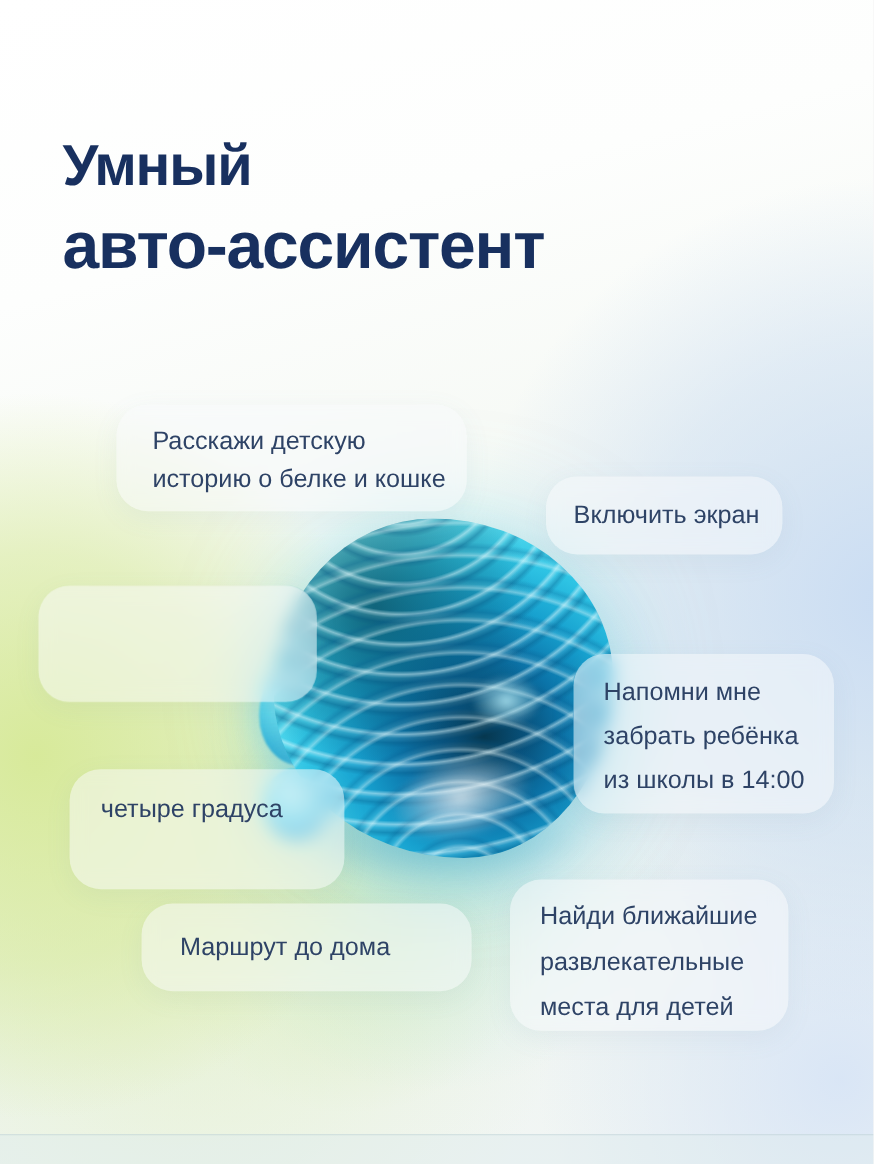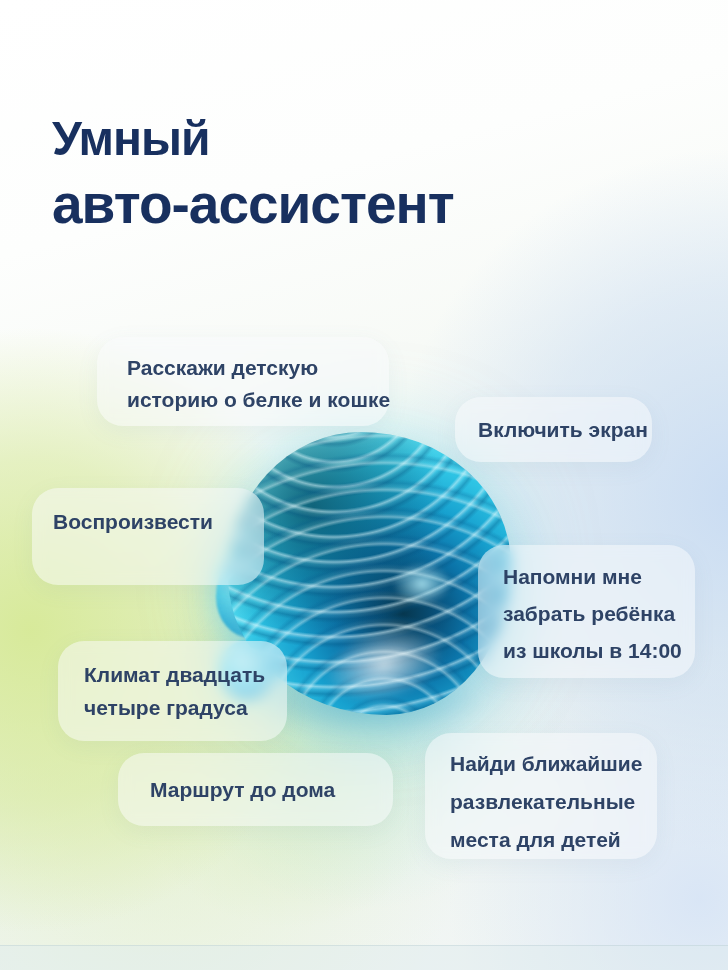--- a/index.html
+++ b/index.html
@@ -87,21 +87,21 @@
 
   
   .bubble{
     position:absolute;border-radius:26px;
     background:rgba(247,250,252,0.52);
     backdrop-filter:blur(7px) saturate(1.05);
     -webkit-backdrop-filter:blur(7px) saturate(1.05);
     box-shadow:0 6px 22px rgba(100,135,165,0.08);
     color:var(--bubble-text);font-size:21px;
   }
-  .bubble .line{white-space:nowrap;font-weight:bold;}
+  .bubble .line{white-space:nowrap;}
   .b-story  {left:97px; top:337px; width:292px;height:89px; padding:15px 10px 0 30px;line-height:32px;}
   .b-screen {left:455px;top:397px; width:197px;height:65px; display:flex;align-items:center;padding-left:23px;}
   .b-music  {left:32px; top:488px; width:232px;height:97px; padding:17px 10px 0 21px;line-height:33px;}
   .b-remind {left:478px;top:545px; width:217px;height:133px;padding:13px 10px 0 25px;line-height:37px;}
   .b-climate{left:58px; top:641px; width:229px;height:100px;padding:17px 10px 0 26px;line-height:33px;}
   .b-route  {left:118px;top:753px; width:275px;height:73px; display:flex;align-items:center;padding-left:32px;}
   .b-places {left:425px;top:733px; width:232px;height:126px;padding:12px 10px 0 25px;line-height:38px;}
 </style>
 </head>
 <body>
@@ -128,31 +128,29 @@
   <div class="bubble b-story">
     <div class="line">Расскажи детскую</div>
     <div class="line">историю о белке и кошке</div>
   </div>
 
   <div class="bubble b-screen">
     <div class="line">Включить экран</div>
   </div>
 
   <div class="bubble b-music">
-    <div class="line">Воспроизвести</div>
   </div>
 
   <div class="bubble b-remind">
     <div class="line">Напомни мне</div>
     <div class="line">забрать ребёнка</div>
     <div class="line">из школы в 14:00</div>
   </div>
 
   <div class="bubble b-climate">
-    <div class="line">Климат двадцать</div>
     <div class="line">четыре градуса</div>
   </div>
 
   <div class="bubble b-route">
     <div class="line">Маршрут до дома</div>
   </div>
 
   <div class="bubble b-places">
     <div class="line">Найди ближайшие</div>
     <div class="line">развлекательные</div>

